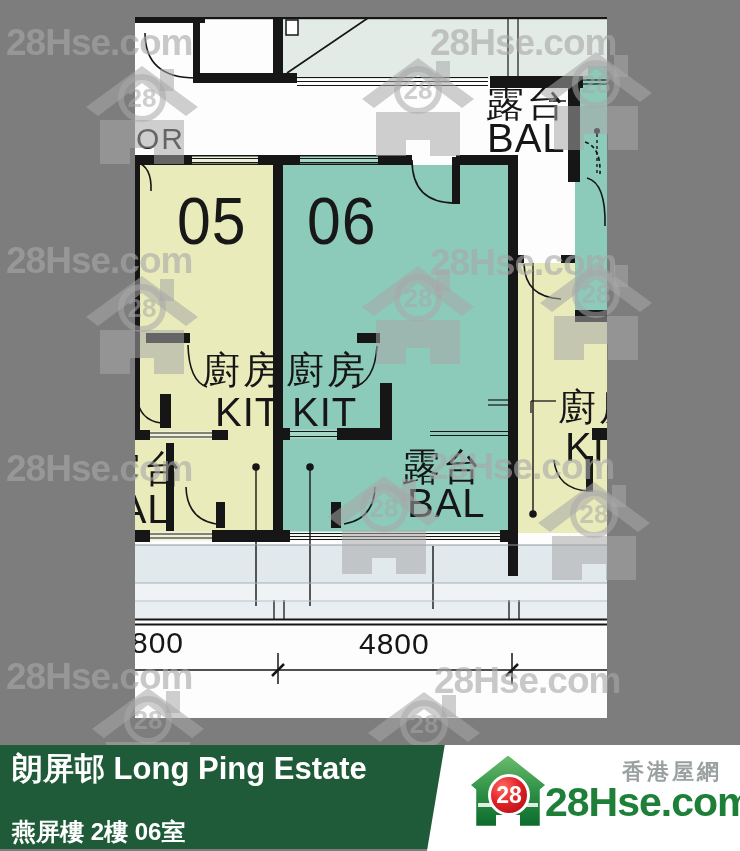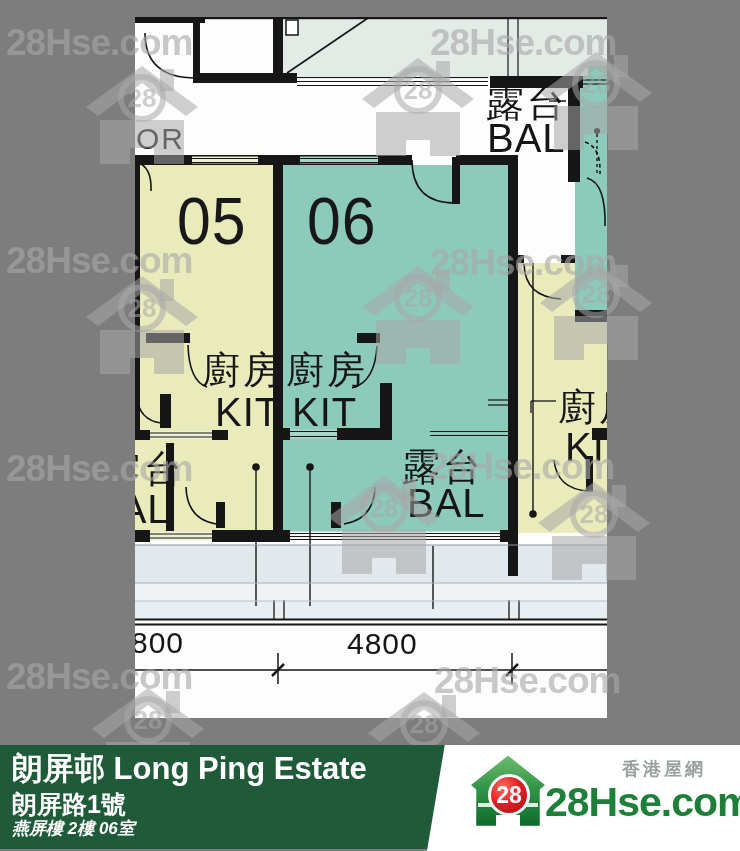--- a/index.html
+++ b/index.html
@@ -22,28 +22,28 @@
            color:rgba(168,168,168,.62);white-space:nowrap;line-height:1;}
   .wm-house{position:absolute;color:rgba(168,168,168,.55);}
 
   
   #footer-bar{position:absolute;left:0;top:745px;width:740px;height:104px;background:#1f5b38;z-index:10;}
   #footer-wedge{position:absolute;left:0;top:0;width:740px;height:106px;background:#ffffff;
                 clip-path:polygon(60.1% 0,100% 0,100% 100%,57.7% 100%);}
   .ft{position:absolute;color:#ffffff;font-weight:bold;line-height:1;white-space:nowrap;}
   #ft-estate{left:12px;top:8px;font-size:31px;}
   #ft-address{left:12px;top:47px;font-size:25px;}
-  #ft-flat{left:12px;top:75px;font-size:17px;font-style:italic;}
+  #ft-flat{left:12px;top:75px;font-size:24px;}
   #logo{position:absolute;left:462px;top:4px;width:270px;height:98px;}
   #logo-house{position:absolute;left:4px;top:2px;}
   #brand{position:absolute;left:83px;top:33px;font-weight:bold;letter-spacing:-1px;
          color:#1e8038;white-space:nowrap;line-height:1;}
   #brand .b1{font-size:41px;}
   #brand .b2{font-size:41px;}
-  #tagline{position:absolute;left:160px;top:8px;font-size:18px;letter-spacing:3px;color:#9aa0a0;font-weight:bold;}
+  #tagline{position:absolute;left:160px;top:8px;font-size:22px;letter-spacing:3px;color:#9aa0a0;font-weight:bold;}
 </style>
 </head>
 <body>
 
 <div id="stage">
 
   <div id="plan">
     <svg width="472" height="701" viewBox="135 17 472 701">
 
       <g>
@@ -196,21 +196,21 @@
     <div class="lbl latin" style="left:157px;top:375px;">KIT</div>
     <div class="lbl cjk" style="left:351px;top:67px;">露台</div>
     <div class="lbl latin" style="left:352px;top:101px;">BAL</div>
     <div class="lbl cjk" style="left:267px;top:431px;">露台</div>
     <div class="lbl latin" style="left:272px;top:466px;">BAL</div>
     <div class="lbl cjk" style="left:-33px;top:433px;letter-spacing:4px;">露台</div>
     <div class="lbl latin" style="left:-43px;top:472px;">BAL</div>
     <div class="lbl cjk" style="left:423px;top:371px;">廚房</div>
     <div class="lbl latin" style="left:430px;top:410px;">KIT</div>
     <div class="lbl dim" style="left:-4px;top:611px;text-align:right;">800</div>
-    <div class="lbl dim" style="left:212px;top:612px;">4800</div>
+    <div class="lbl dim" style="left:224px;top:612px;">4800</div>
   </div>
 
   <svg width="0" height="0" style="position:absolute;" aria-hidden="true">
     <defs>
       <symbol id="wmh" viewBox="0 0 112 100">
         <rect x="74" y="3" width="14" height="22" fill="currentColor"></rect>
         <polygon points="56,0 112,41 100,50 56,17 12,50 0,41" fill="currentColor"></polygon>
         <path d="M14,54 H98 V98 H68 V82 H44 V98 H14 Z" fill="currentColor"></path>
         <circle cx="56" cy="32" r="21" fill="none" stroke="currentColor" stroke-width="6"></circle>
       </symbol>
@@ -265,21 +265,20 @@
       </svg>
     <svg class="wm-house" style="left:368px;top:692px;" width="112" height="100" viewBox="0 0 112 100">
         <use href="#wmh"></use>
         <text x="56" y="41" text-anchor="middle" font-size="26" font-weight="bold" fill="currentColor">28</text>
       </svg>
   </div>
 
   <div id="footer-bar">
     <div id="footer-wedge"></div>
     <div id="ft-estate" class="ft">朗屏邨 Long Ping Estate</div>
-    <div id="ft-address" class="ft">朗屏路1號</div>
     <div id="ft-flat" class="ft">燕屏樓 2樓 06室</div>
 
     <div id="logo">
       <svg id="logo-house" width="84" height="80" viewBox="0 0 84 80">
         <defs>
           <linearGradient id="lg-green" x1="0" y1="0" x2="0" y2="1">
             <stop offset="0" stop-color="#6fbe6f"></stop>
             <stop offset="0.5" stop-color="#2f9246"></stop>
             <stop offset="1" stop-color="#0c6a2c"></stop>
           </linearGradient>

